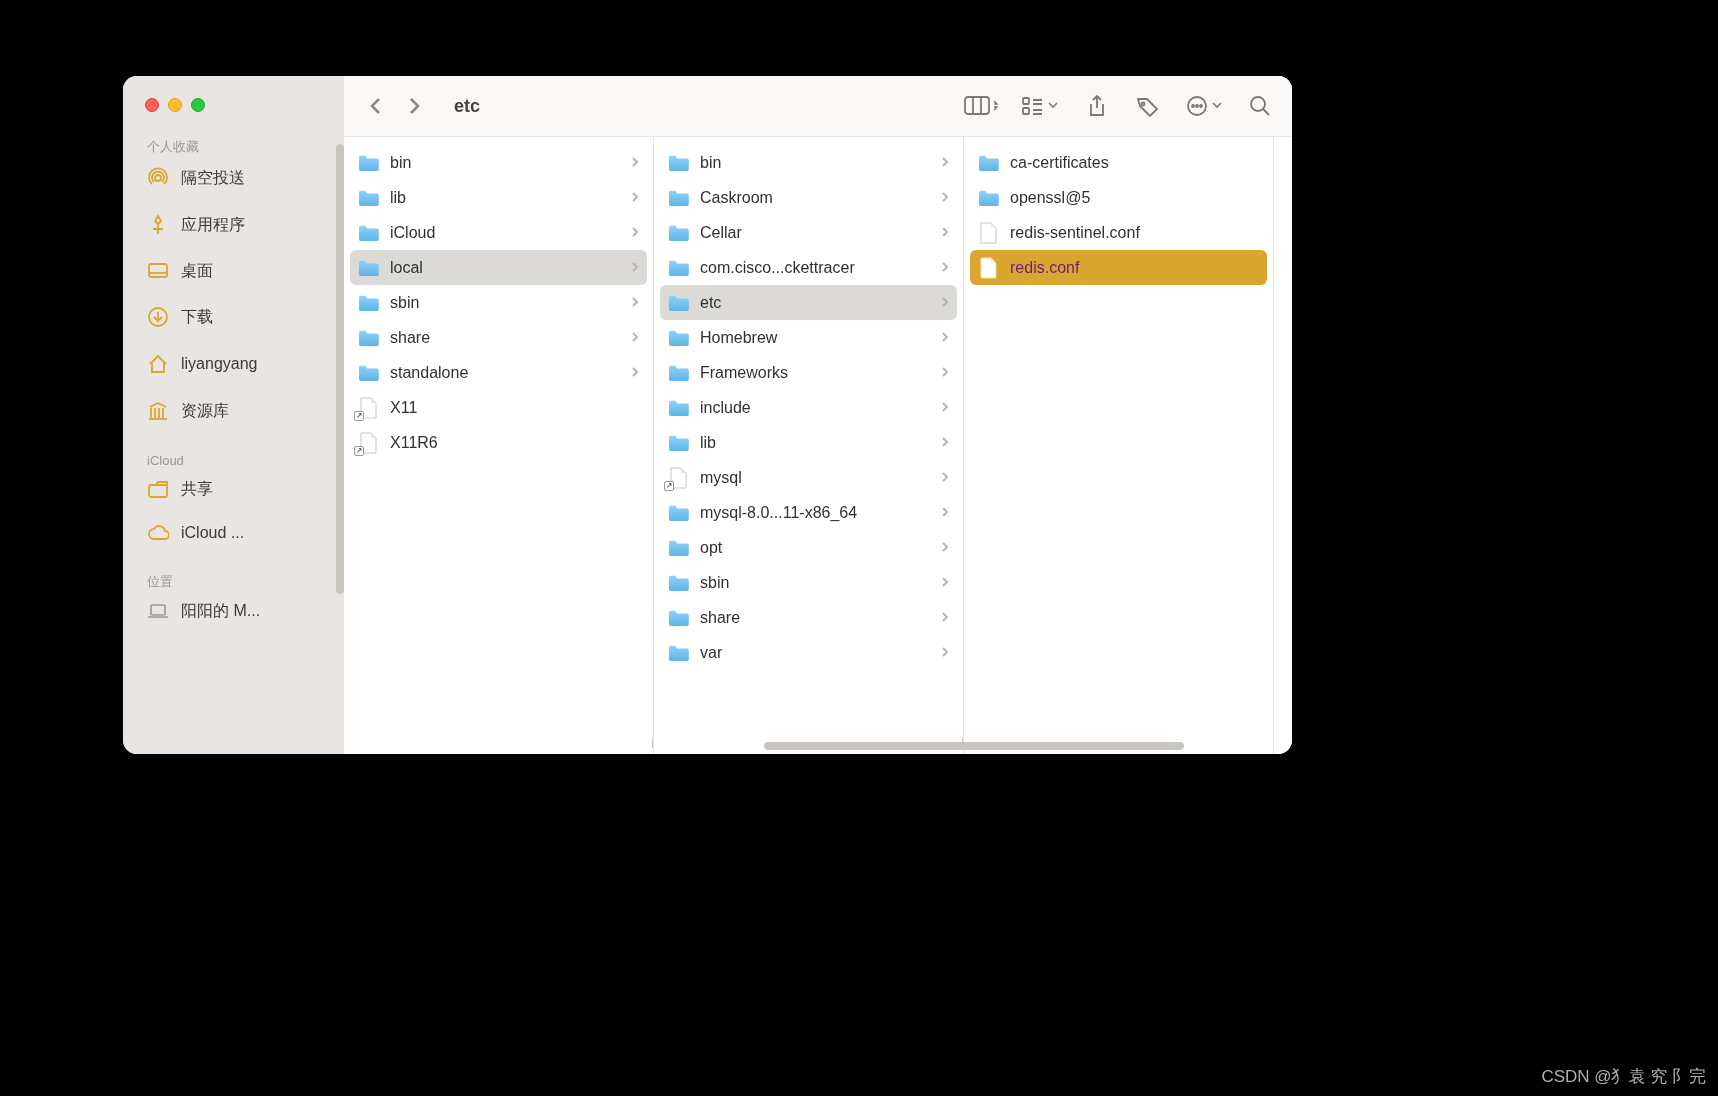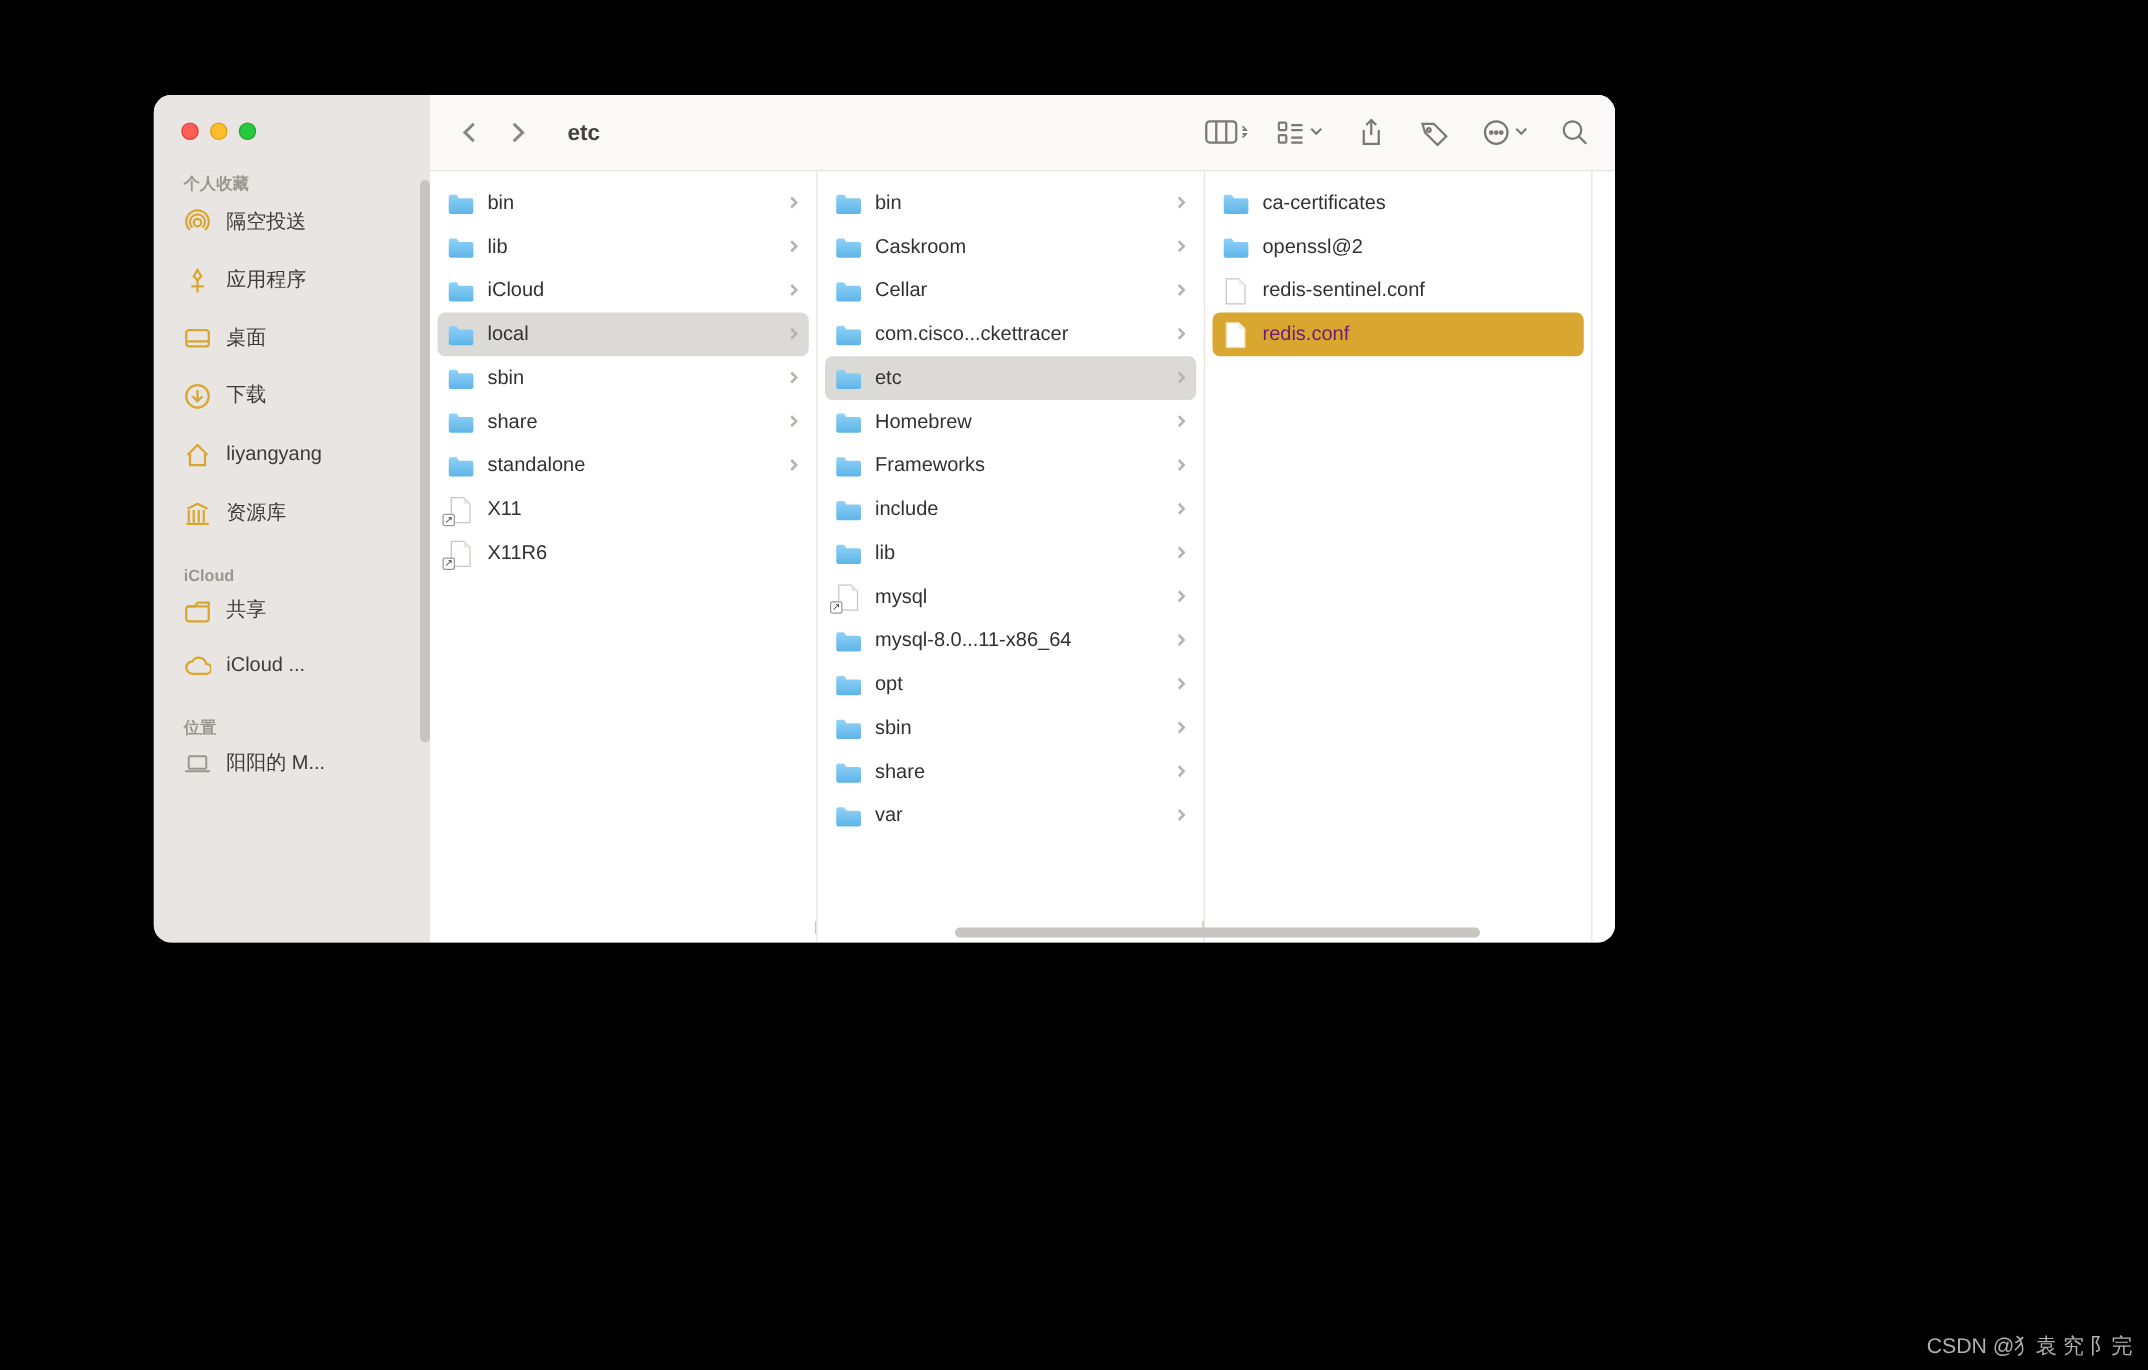--- a/index.html
+++ b/index.html
@@ -37,21 +37,21 @@
     padding: 22px 0 0 22px;
   }
   .tl { width: 14px; height: 14px; border-radius: 50%; }
   .tl-close { background: #ff5f57; border: 0.5px solid #e14239; }
   .tl-min { background: #ffbd2e; border: 0.5px solid #e1a117; }
   .tl-max { background: #28c940; border: 0.5px solid #1bac2c; }
 
   .side-section { margin-top: 26px; }
   .side-header {
     font-size: 13px;
-    font-weight: 700;
+    font-weight: 400;
     color: #9a9691;
     padding: 0 0 6px 24px;
   }
   .side-item {
     display: flex;
     align-items: center;
     gap: 12px;
     padding: 5px 0 5px 24px;
     font-size: 16px;
     color: #3b3b3b;
@@ -629,21 +629,21 @@
               </svg>
             </span>
             <span class="r-name">ca-certificates</span>
           </div>
           <div class="row">
             <span class="r-icon">
               <svg class="folder-icon" viewBox="0 0 24 20">
                 <path fill="url(#fg)" d="M2,4 A2,2 0 0 1 4,2 L9,2 L11,5 L22,5 A2,2 0 0 1 24,7 L24,17 A2,2 0 0 1 22,19 L4,19 A2,2 0 0 1 2,17 Z"></path>
               </svg>
             </span>
-            <span class="r-name">openssl@2</span>
+            <span class="r-name">openssl@5</span>
           </div>
           <div class="row">
             <span class="r-icon">
               <svg class="file-icon" viewBox="0 0 18 22">
                 <path fill="#fff" stroke="#c9c5c0" d="M2,1 L12,1 L17,6 L17,21 L2,21 Z"></path>
                 <path fill="#eee" d="M12,1 L12,6 L17,6 Z"></path>
               </svg>
             </span>
             <span class="r-name">redis-sentinel.conf</span>
           </div>

